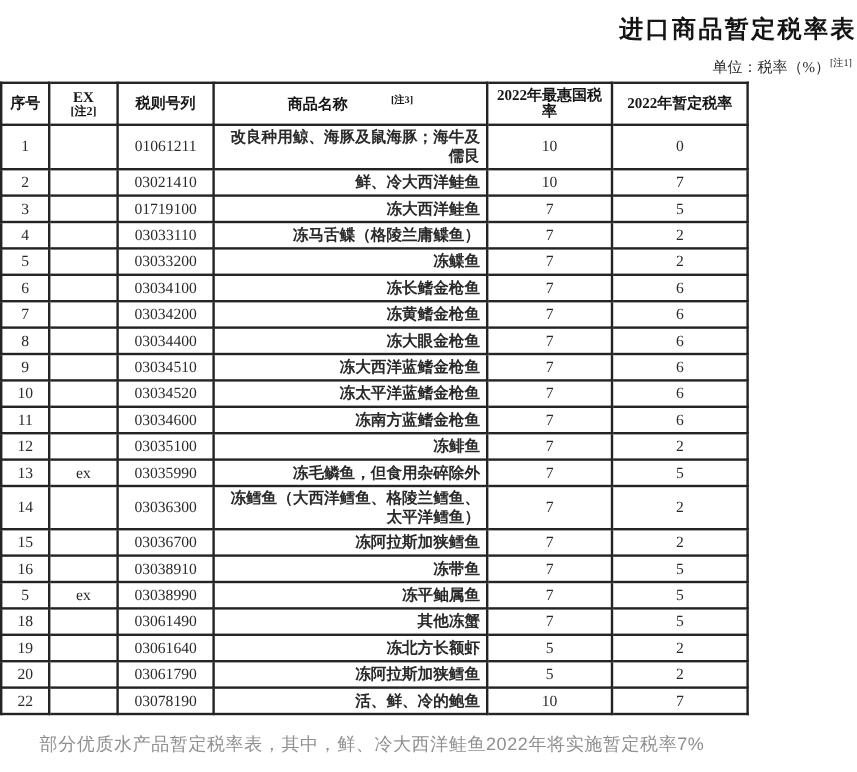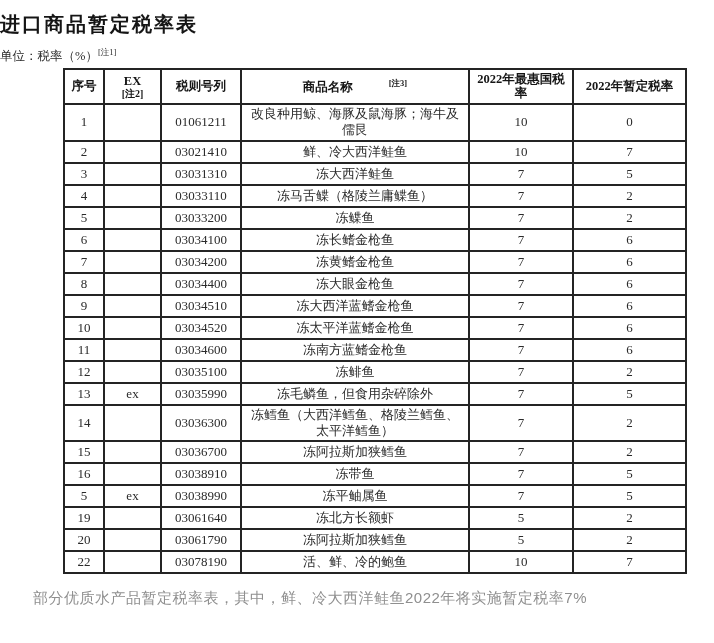--- a/index.html
+++ b/index.html
@@ -16,41 +16,41 @@
   }
   .page {
     position: relative;
     width: 714px;
     height: 643px;
     background: #ffffff;
   }
   .title {
     margin: 0;
     padding-top: 11px;
-    text-align: left;
+    text-align: right;
     font-size: 20px;
     font-weight: bold;
     letter-spacing: 2px;
     color: #151515;
   }
   .unit-line {
     margin-top: 9px;
     margin-bottom: 3px;
     padding-right: 4px;
+    text-align: right;
     font-size: 12.5px;
     color: #2a2a2a;
   }
   .unit-line sup {
     font-size: 8.5px;
     vertical-align: super;
   }
   table.rate-table {
     border-collapse: collapse;
     table-layout: fixed;
-    margin-left: 63px;
     width: 622px;
     border-radius: 12px;
   }
   table.rate-table th,
   table.rate-table td {
     border: 2px solid #242424;
     overflow: hidden;
   }
   thead th {
     height: 31px;
@@ -76,23 +76,24 @@
   }
   tbody td {
     padding: 1px 3px;
     font-size: 13px;
     text-align: center;
     vertical-align: middle;
     color: #2a2a2a;
     line-height: 1.25;
   }
   tbody td.c-name {
-    text-align: center;
+    text-align: right;
     padding-left: 5px;
     padding-right: 5px;
+    font-weight: bold;
   }
   .footer-note {
     margin: 15px 0 0 33px;
     font-family: "Liberation Sans", "DejaVu Sans", sans-serif;
     font-size: 15px;
     color: #8f8f8f;
     letter-spacing: 0.5px;
   }
 </style>
 </head>
@@ -145,21 +146,21 @@
     <td class="c-ex"></td>
     <td class="c-code">03021410</td>
     <td class="c-name">鲜、冷大西洋鲑鱼</td>
     <td class="c-mfn">10</td>
     <td class="c-prov">7</td>
   </tr>
 
   <tr>
     <td class="c-seq">3</td>
     <td class="c-ex"></td>
-    <td class="c-code">03031310</td>
+    <td class="c-code">01719100</td>
     <td class="c-name">冻大西洋鲑鱼</td>
     <td class="c-mfn">7</td>
     <td class="c-prov">5</td>
   </tr>
 
   <tr>
     <td class="c-seq">4</td>
     <td class="c-ex"></td>
     <td class="c-code">03033110</td>
     <td class="c-name">冻马舌鲽（格陵兰庸鲽鱼）</td>
@@ -277,20 +278,28 @@
 
   <tr>
     <td class="c-seq">5</td>
     <td class="c-ex">ex</td>
     <td class="c-code">03038990</td>
     <td class="c-name">冻平鲉属鱼</td>
     <td class="c-mfn">7</td>
     <td class="c-prov">5</td>
   </tr>
 
+  <tr>
+    <td class="c-seq">18</td>
+    <td class="c-ex"></td>
+    <td class="c-code">03061490</td>
+    <td class="c-name">其他冻蟹</td>
+    <td class="c-mfn">7</td>
+    <td class="c-prov">5</td>
+  </tr>
 
   <tr>
     <td class="c-seq">19</td>
     <td class="c-ex"></td>
     <td class="c-code">03061640</td>
     <td class="c-name">冻北方长额虾</td>
     <td class="c-mfn">5</td>
     <td class="c-prov">2</td>
   </tr>
 

